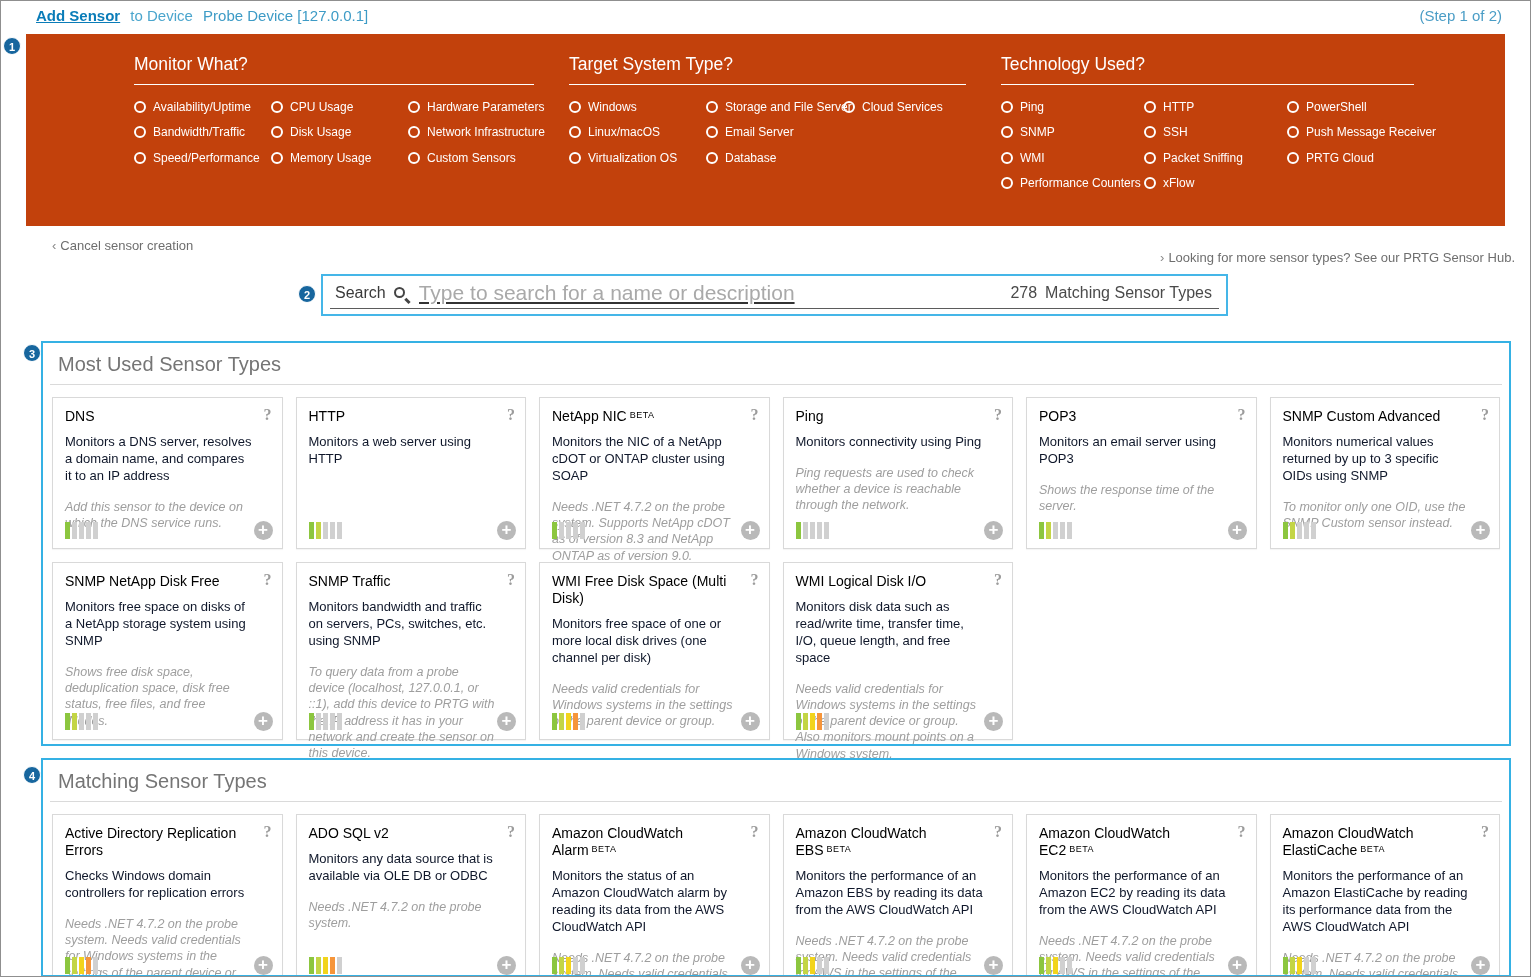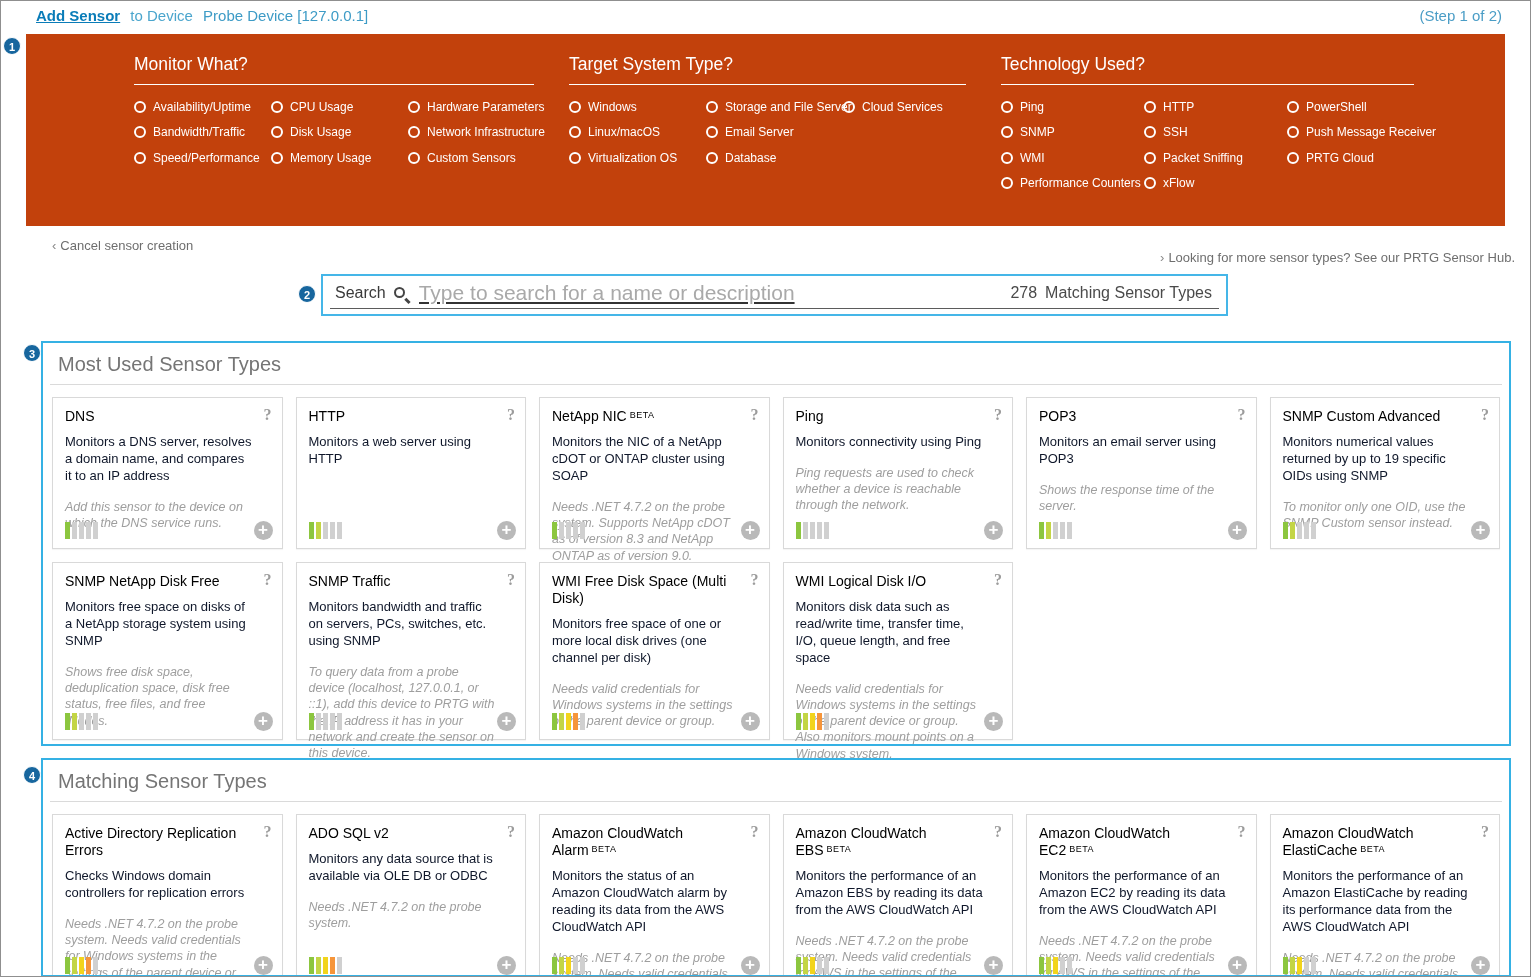--- a/index.html
+++ b/index.html
@@ -322,21 +322,21 @@
               <span style="background: rgb(195, 213, 69);"></span>
               <span style="background: rgb(208, 208, 208);"></span>
               <span style="background: rgb(208, 208, 208);"></span>
               <span style="background: rgb(208, 208, 208);"></span>
             </div>
             <div class="add-btn">+</div>
           </div>
           <div class="card">
             <div class="card-title"><span>SNMP Custom Advanced</span></div>
             <span class="help-icon">?</span>
-            <div class="card-desc">Monitors numerical values returned by up to 19 specific OIDs using SNMP</div>
+            <div class="card-desc">Monitors numerical values returned by up to 3 specific OIDs using SNMP</div>
             <div class="card-note">To monitor only one OID, use the SNMP Custom sensor instead.</div>
             <div class="gauge">
               <span style="background: rgb(140, 198, 63);"></span>
               <span style="background: rgb(195, 213, 69);"></span>
               <span style="background: rgb(208, 208, 208);"></span>
               <span style="background: rgb(208, 208, 208);"></span>
               <span style="background: rgb(208, 208, 208);"></span>
             </div>
             <div class="add-btn">+</div>
           </div>

